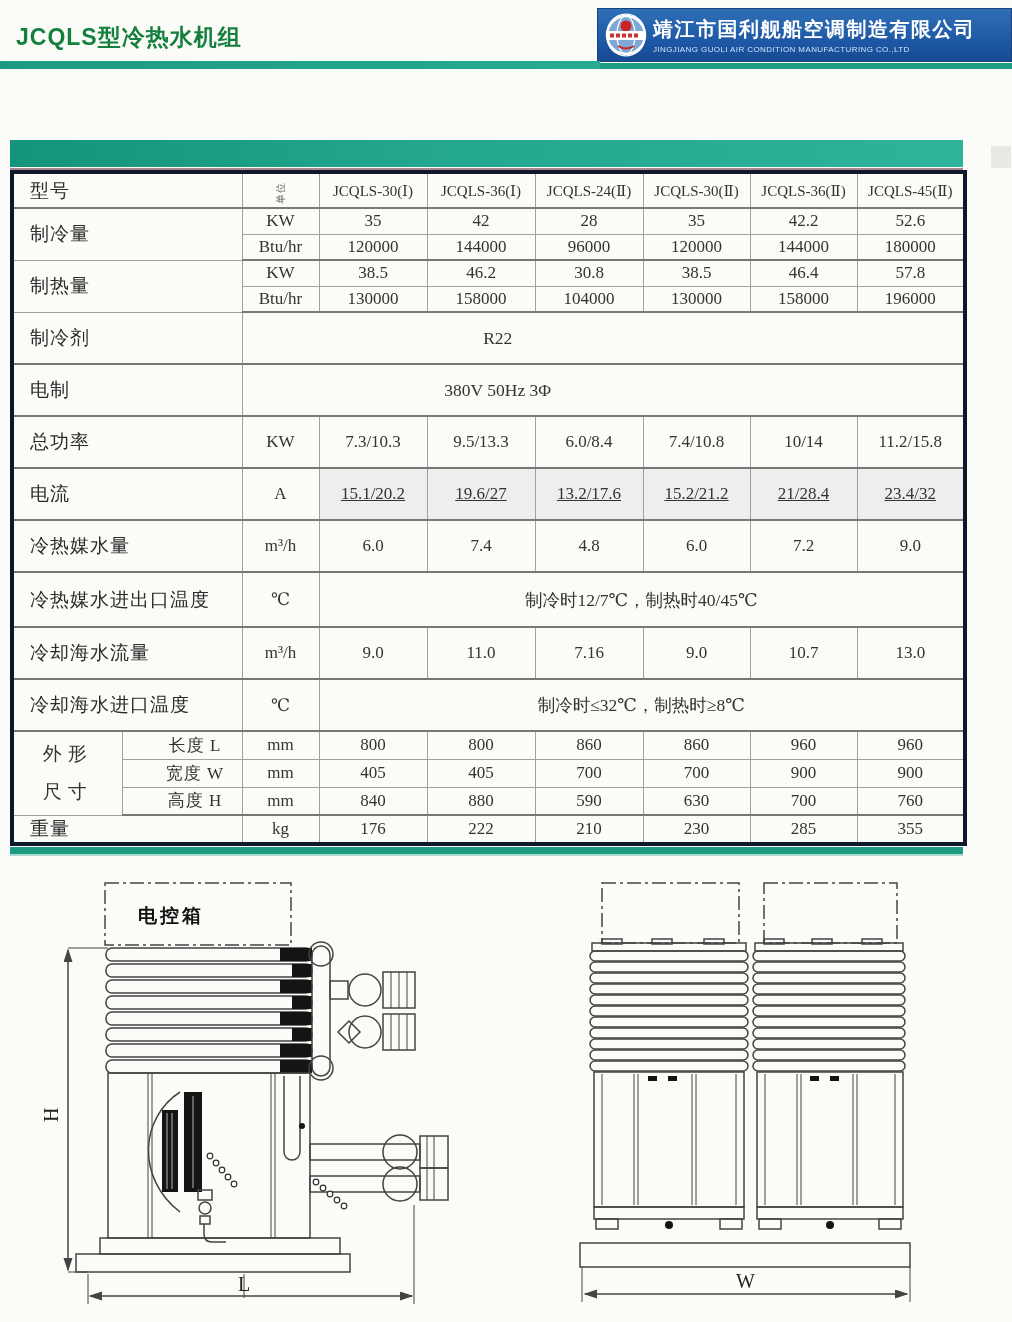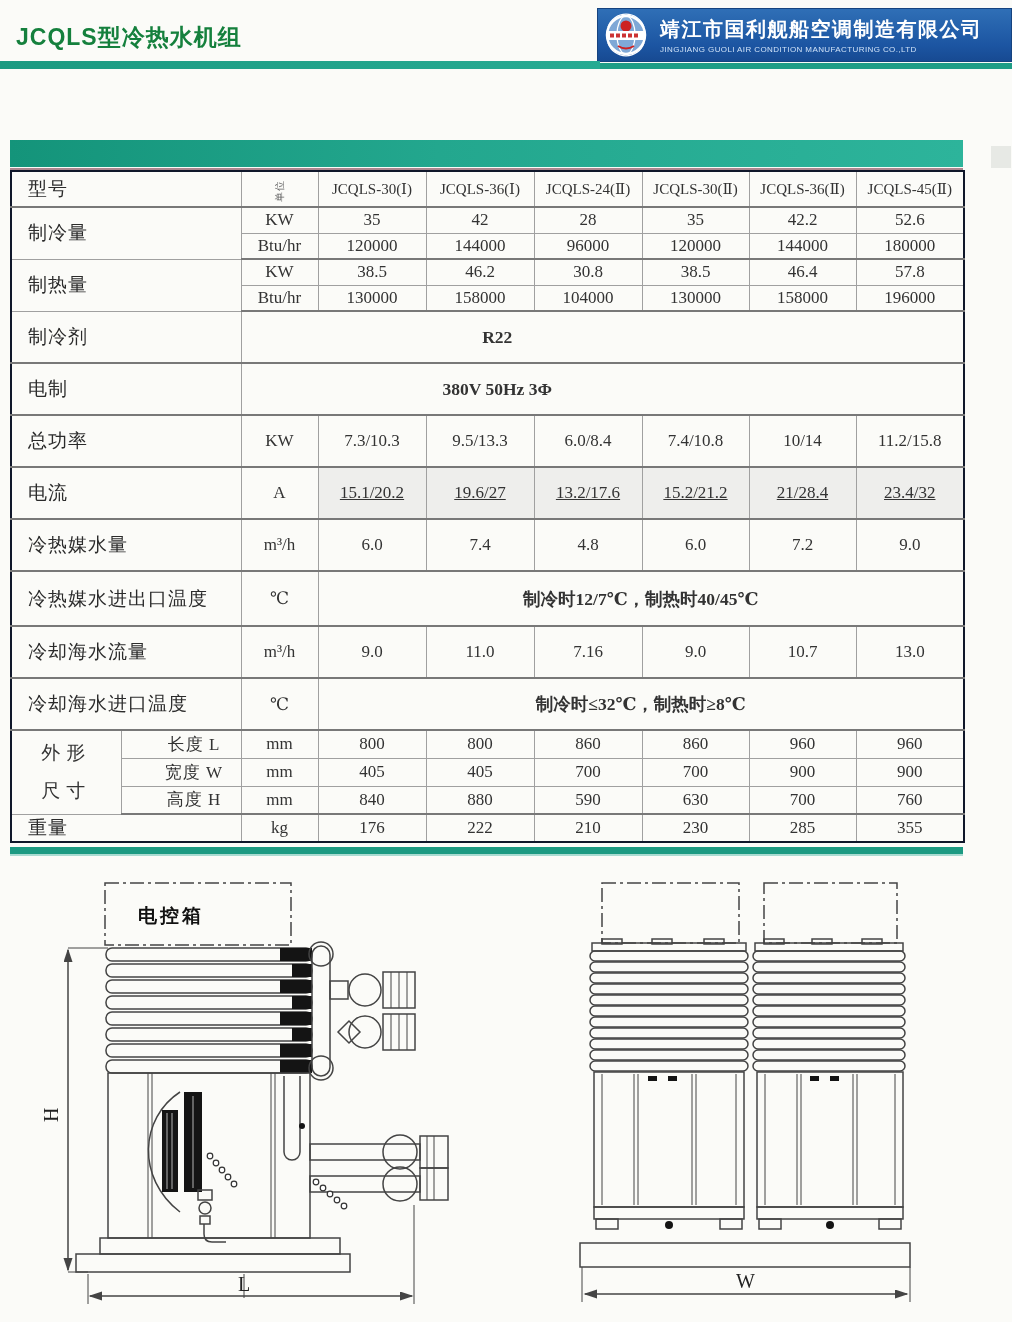--- a/index.html
+++ b/index.html
@@ -6,49 +6,49 @@
   body{width:1012px;height:1322px;position:relative;background:#fbfbf8;
        font-family:"Liberation Serif","DejaVu Serif",serif;color:#2e2e2e;}
   .abs{position:absolute;}
 
   
   #page-title{left:16px;top:22px;font-family:"Liberation Sans","DejaVu Sans",sans-serif;
               font-weight:bold;font-size:23px;letter-spacing:1px;color:#15803d;}
   #banner{left:597px;top:8px;width:415px;height:54px;
           background:linear-gradient(180deg,#2f6fb6 0%,#1c55a2 70%,#174a92 100%);
           border:1px solid #16437f;box-sizing:border-box;display:flex;align-items:center;}
-  #banner .txt{margin-left:12px;}
+  #banner .txt{margin-left:5px;}
   #banner .cn{font-family:"Liberation Sans","DejaVu Sans",sans-serif;font-weight:bold;
               font-size:20px;color:#ffffff;letter-spacing:1.5px;white-space:nowrap;}
   #banner .en{font-family:"Liberation Sans","DejaVu Sans",sans-serif;font-size:8px;
               color:#cfe2f8;letter-spacing:.4px;margin-top:2px;white-space:nowrap;}
   #logo{width:44px;height:44px;margin-left:6px;flex:0 0 auto;}
   .rule-left{left:0;top:61px;width:600px;height:8px;
              background:linear-gradient(90deg,#1b9a81,#27ab93);}
   .rule-right{left:600px;top:63px;width:412px;height:6px;background:#1f9d86;}
 
   
   #greenbar{left:10px;top:140px;width:953px;height:27px;
             background:linear-gradient(90deg,#14947a 0%,#23a78e 45%,#2db49b 100%);}
   #redline{left:10px;top:168px;width:953px;height:2px;background:#8f5f6b;opacity:.75;}
   #greenpatch{left:991px;top:146px;width:20px;height:22px;background:#e7e9e5;}
   #tealbottom{left:10px;top:847px;width:953px;height:7px;background:#1c9a82;
               border-bottom:2px solid #a9dbd1;}
 
   
   #spec{left:10px;top:170px;width:953px;border-collapse:collapse;table-layout:fixed;
-        border:2px solid #0f172a;}
+        border:4px solid #0f172a;}
   #spec td{border:1px solid #a0a0a0;text-align:center;font-size:17px;color:#333;
            padding:0;overflow:hidden;}
   #spec tr.sec>td{border-bottom:2px solid #787878;}
   #spec td.lbl{text-align:left;padding-left:16px;font-size:19px;color:#2b2b2b;letter-spacing:1px;}
   #spec td.grp{text-align:center;font-size:19px;letter-spacing:6px;line-height:2.0;white-space:pre-line;}
   #spec td.sub{text-align:center;padding-left:26px;font-size:17px;letter-spacing:1px;}
   #spec td.model{font-size:15px;}
-  #spec td.spanv{font-size:17.5px;font-weight:bold;}
+  #spec td.spanv{font-size:17.5px;}
   #spec td.shift{padding-right:210px;}
   #spec tr.rhead{height:36px;}
   #spec tr.rsm{height:26px;}
   #spec tr.rmd{height:52px;border-radius:13px;}
   #spec tr.rtmp{height:55px;}
   #spec tr.rdim{height:28px;padding-left:24px;}
   #spec tr.tint td.val{background:#eeeeec;text-decoration:underline;}
   .vert{display:inline-block;transform:rotate(-90deg);font-size:10px;color:#666;letter-spacing:1px;}
 
   

